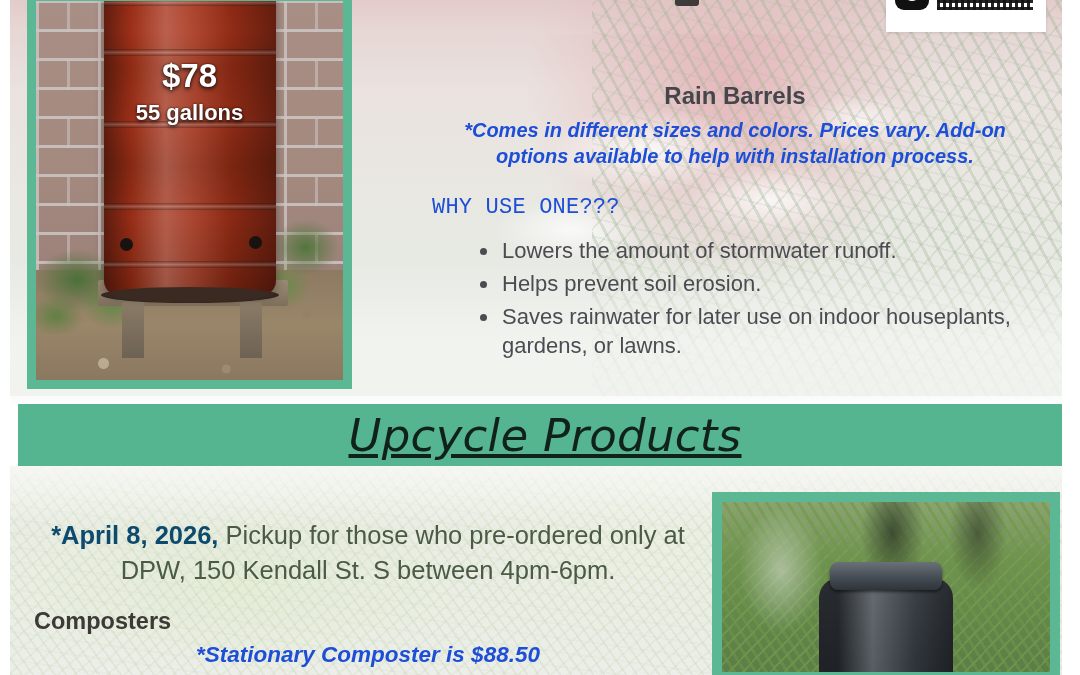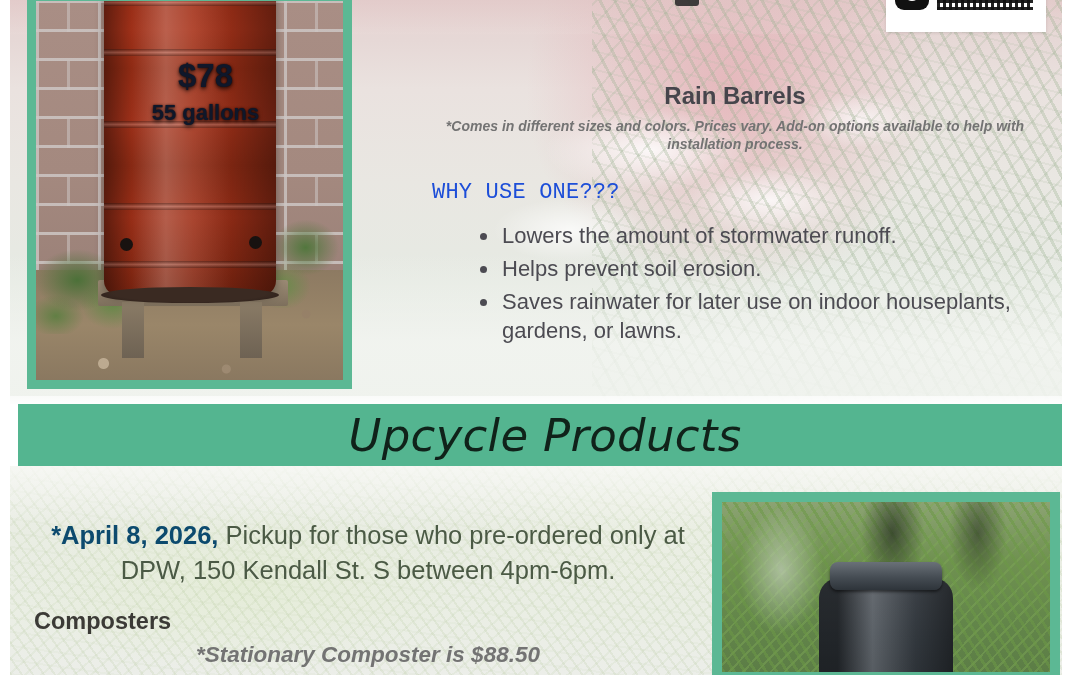--- a/index.html
+++ b/index.html
@@ -71,20 +71,21 @@
   .banner{
     position:absolute;left:8px;top:404px;width:1054px;height:62px;
     background:#54b590;
     display:flex;align-items:center;justify-content:center;
   }
   .banner-title{
     font-family:"DejaVu Sans", sans-serif;
     font-style:italic;font-weight:400;
     font-size:45px;letter-spacing:.3px;color:#10221a;
     white-space:nowrap;
+    text-decoration:underline;
   }
 
   
   .photo-barrel{
     position:absolute;left:17px;top:-8px;width:325px;height:397px;
     background:#5cb894;padding:9px;box-sizing:border-box;
   }
   .barrel-inner{position:relative;width:100%;height:100%;overflow:hidden;background:#9e8179;}
   
   .brick{
@@ -143,22 +144,22 @@
     box-shadow:0 2px 10px rgba(0,0,0,.35);
   }
   .rib{position:absolute;left:0;width:100%;height:7px;background:linear-gradient(180deg, rgba(0,0,0,.30), rgba(255,255,255,.18), rgba(0,0,0,.28));}
   .barrel-foot{
     position:absolute;left:50%;transform:translateX(-50%);bottom:-8px;width:178px;height:16px;border-radius:50%;
     background:radial-gradient(ellipse at 50% 40%, #3a2a22 0 60%, #241a15 100%);
   }
   .spigot{position:absolute;width:13px;height:13px;border-radius:50%;background:#181210;}
   .spigot.l{left:16px;bottom:44px;} .spigot.r{right:14px;bottom:46px;}
   .price-overlay{
-    position:absolute;left:16px;top:56px;width:100%;text-align:center;
-    color:#0f172a;font-weight:700;line-height:1.18;
+    position:absolute;left:0;top:56px;width:100%;text-align:center;
+    color:#ffffff;font-weight:700;line-height:1.18;
     text-shadow:0 2px 4px rgba(0,0,0,.75), 0 0 2px rgba(0,0,0,.7);
     z-index:4;
   }
   .price-line1{font-size:33px;display:block;}
   .price-line2{font-size:22px;display:block;margin-top:4px;}
 
   
   .photo-composter{
     position:absolute;left:702px;top:492px;width:348px;height:190px;
     background:#5cb894;padding:10px;box-sizing:border-box;
@@ -208,22 +209,22 @@
 
   
   .rain-col{
     position:absolute;left:420px;top:82px;width:610px;
     color:#4c4b52;
   }
   .rain-title{
     text-align:center;font-weight:700;font-size:24px;color:#46454c;margin:0 0 8px 0;
   }
   .rain-note{
-    font-style:italic;font-weight:600;font-size:14px;line-height:1.28;
-    text-align:center;color:#737373;margin:0 0 26px 0;
+    font-style:italic;font-weight:600;font-size:20px;line-height:1.28;
+    text-align:center;color:#1d4ed8;margin:0 0 26px 0;
   }
   .why{font-size:22px;color:#1d4ed8;margin:0 0 6px 2px;letter-spacing:.2px;font-family:Liberation Mono, monospace;}
   .why-list{list-style:none;margin:16px;padding:0 0 0 34px;}
   .why-list li{
     position:relative;font-size:22px;line-height:1.32;color:#4c4b52;margin-bottom:4px;padding-left:22px;
   }
   .why-list li::before{
     content:"";position:absolute;left:0;top:12px;width:7px;height:7px;border-radius:50%;background:#4c4b52;
   }
 
@@ -232,21 +233,21 @@
     position:absolute;left:24px;top:492px;width:668px;
     font-size:25.5px;line-height:1.38;color:#4b5a45;text-align:center;
   }
   .pickup b{color:#0c4a6e;font-weight:700;}
   .comp-head{
     position:absolute;left:24px;top:608px;width:668px;text-align:left;
     font-size:23.5px;font-weight:700;color:#3b3a36;
   }
   .comp-sub{
     position:absolute;left:24px;top:642px;width:668px;text-align:center;
-    font-size:22.5px;font-style:italic;font-weight:600;color:#737373;
+    font-size:22.5px;font-style:italic;font-weight:600;color:#1d4ed8;
   }
 
   
   .glyph-crop{
     position:absolute;left:665px;top:0;width:24px;height:6px;background:#2c2c2c;border-radius:0 0 3px 3px;opacity:.9;
   }
 </style>
 </head>
 <body>
 

